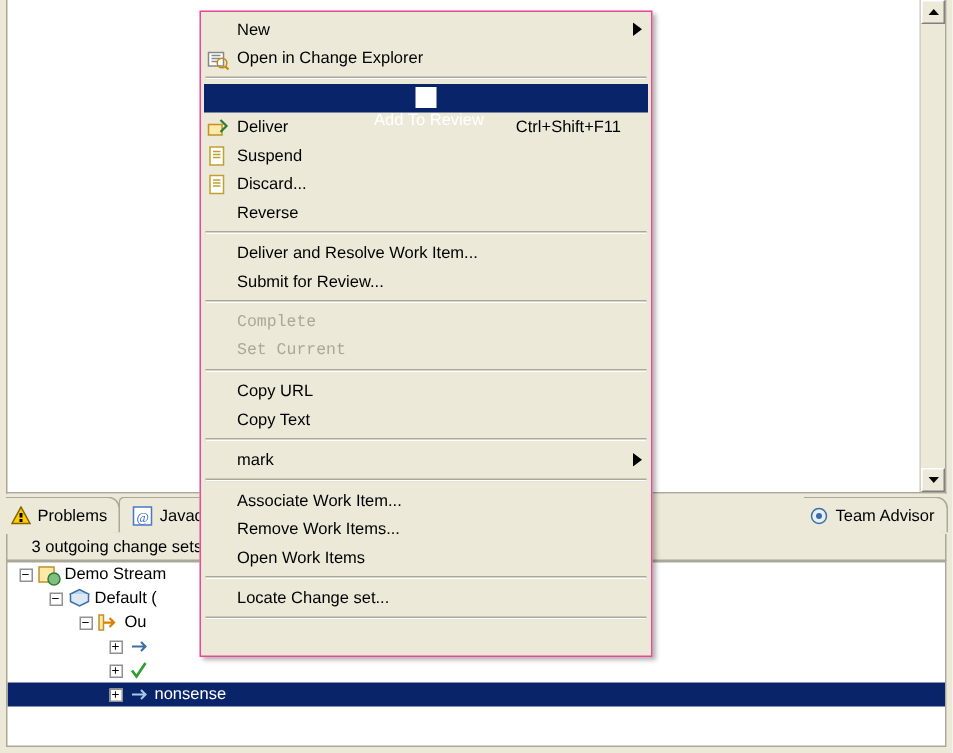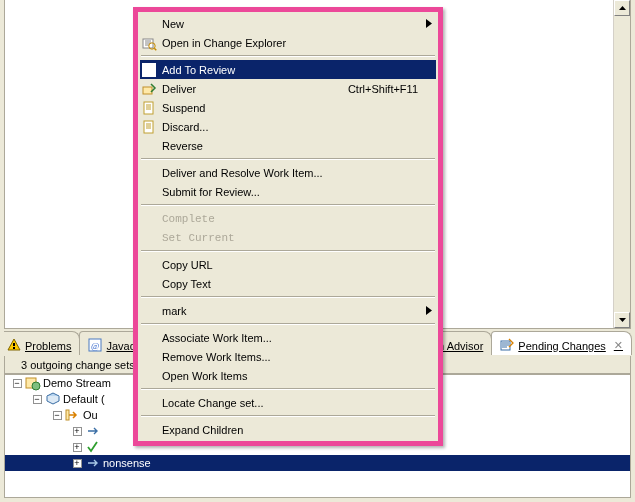--- a/index.html
+++ b/index.html
@@ -1,40 +1,40 @@
 <!DOCTYPE html>
 <html><head>
 <meta charset="utf-8">
 <style>
   html,body{margin:0;padding:0;font-family:Tahoma,Arial,sans-serif;font-size:11px;color:#000;}
   body{background:#ece9d8;width:635px;height:502px;overflow:hidden;position:relative;}
   .editor-area{position:absolute;left:4px;top:0;right:4px;height:328px;background:#fff;border:1px solid #aca899;border-top:none;}
   .tab-strip{position:absolute;left:4px;top:331px;right:4px;height:24px;display:flex;align-items:flex-end;gap:0;}
-  .tab{display:inline-flex;align-items:flex-end;gap:4px;padding:3px 8px;border:1px solid #aca899;border-bottom:none;background:#ece9d8;border-top-left-radius:4px;border-top-right-radius:8px;margin-right:-1px;position:relative;cursor:pointer;height:17px;text-decoration:underline;}
+  .tab{display:inline-flex;align-items:center;gap:4px;padding:3px 8px;border:1px solid #aca899;border-bottom:none;background:#ece9d8;border-top-left-radius:4px;border-top-right-radius:8px;margin-right:-1px;position:relative;cursor:pointer;height:17px;}
   .tab.active{background:#fff;z-index:2;}
   .tab.clipped{border-left:none;padding-left:3px;border-top-left-radius:0;}
   .tab .ticon{width:14px;height:14px;display:inline-block;}
   .tab .close-x{font-family:Arial;font-size:11px;color:#888;margin-left:4px;}
   .status-bar{position:absolute;left:4px;top:356px;right:4px;height:17px;background:#ece9d8;border:1px solid #aca899;border-top:none;display:flex;align-items:center;padding-left:16px;}
   .tree-area{position:absolute;left:4px;top:374px;right:4px;bottom:4px;background:#fff;border:1px solid #aca899;overflow:hidden;font-size:11px;}
   .tree-row{display:flex;align-items:center;height:16px;white-space:nowrap;}
   .tw{width:16px;height:16px;display:inline-flex;align-items:center;justify-content:center;}
   .node-icon{width:16px;height:16px;display:inline-flex;align-items:center;justify-content:center;}
   .node-label{padding-left:2px;}
   .sel{background:#0a246a;color:#fff;width:100%;}
   
-  .ctx{position:absolute;left:133px;top:7px;width:296px;background:#ece9d8;border:5px solid #ec4899;box-shadow:2px 2px 3px rgba(0,0,0,0.3);padding:2px;z-index:50;}
+  .ctx{position:absolute;left:133px;top:7px;width:296px;background:#ece9d8;border:1px solid #ec4899;box-shadow:2px 2px 3px rgba(0,0,0,0.3);padding:2px;z-index:50;}
   .mrow{display:flex;align-items:center;height:19px;position:relative;}
   .mrow .micon{width:18px;height:18px;display:inline-flex;align-items:center;justify-content:center;flex-shrink:0;}
   .mrow .mlabel{padding-left:4px;flex:1;}
   .mrow .maccel{padding-right:8px;}
   .mrow .marrow{width:10px;text-align:center;}
   .mrow.disabled{color:#aca899;font-family:Liberation Mono, monospace;}
   .mrow.sep{height:1px;margin:3px 1px;background:#aca899;border-bottom:1px solid #fff;}
-  .mrow.hi{background:#0a246a;color:#fff;}
+  .mrow.hi{background:#0a246a;color:#fff;flex-direction:column;}
   .mrow.hi .mlabel,.mrow.hi .maccel{color:#fff;}
   svg{display:block;}
   
   .pm{width:9px;height:9px;border:1px solid #919191;background:#fff;font-size:9px;line-height:7px;text-align:center;color:#000;box-sizing:border-box;}
   .scrollbar{position:absolute;right:0;top:0;bottom:0;width:16px;background:#ece9d8;border-left:1px solid #d4d0c8;}
   .sb-btn{height:16px;background:#ece9d8;border:1px solid #fff;border-right-color:#808080;border-bottom-color:#808080;box-sizing:border-box;display:flex;align-items:center;justify-content:center;}
   .sb-btn svg{width:7px;height:4px;}
 </style>
 </head>
 <body>
@@ -79,31 +79,20 @@
   <div style="flex:1"></div>
   <div class="tab clipped">
     <span class="ticon">
         <svg width="14" height="14">
           <circle cx="7" cy="7" r="5" fill="#e8eef7" stroke="#3a6ea5"></circle>
           <circle cx="7" cy="7" r="2" fill="#3a6ea5"></circle>
         </svg>
       </span>
     <span>Team Advisor</span>
   </div>
-  <div class="tab active">
-    <span class="ticon">
-        <svg width="14" height="14">
-          <rect x="1" y="3" width="9" height="9" fill="#fff" stroke="#3a6ea5"></rect>
-          <path d="M2 5 h7 M2 7 h7 M2 9 h5" stroke="#3a6ea5"></path>
-          <path d="M9 1 l4 4 -4 4" fill="none" stroke="#d98000" stroke-width="1.3"></path>
-        </svg>
-      </span>
-    <span>Pending Changes</span>
-    <span class="close-x">✕</span>
-  </div>
 </div>
 
 <div class="status-bar">
   <span>3 outgoing change sets</span>
 </div>
 
 <div class="tree-area">
   <div class="tree-row" style="padding-left:4px;">
     <span class="tw">
         <span class="pm">−</span>
@@ -305,16 +294,15 @@
     </div>
     <div class="mrow sep"></div>
     <div class="mrow">
       <span class="micon"></span>
       <span class="mlabel">Locate Change set...</span>
       <span class="marrow"></span>
     </div>
     <div class="mrow sep"></div>
     <div class="mrow">
       <span class="micon"></span>
-      <span class="mlabel">Expand Children</span>
       <span class="marrow"></span>
     </div>
   </div>
 
 </body></html>

